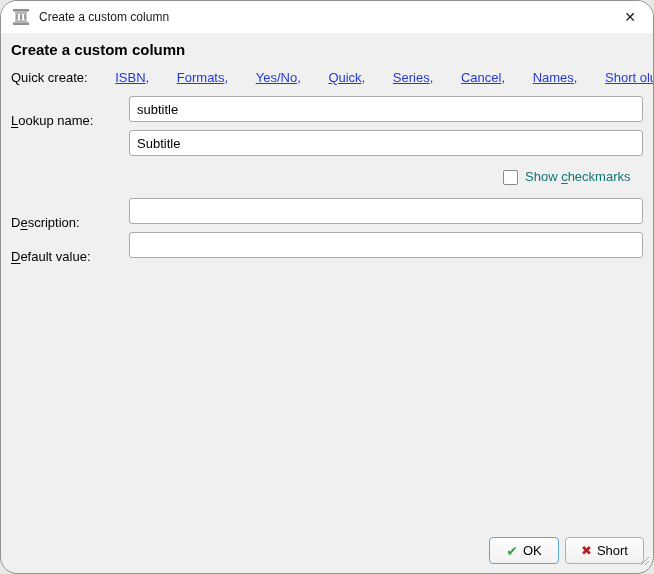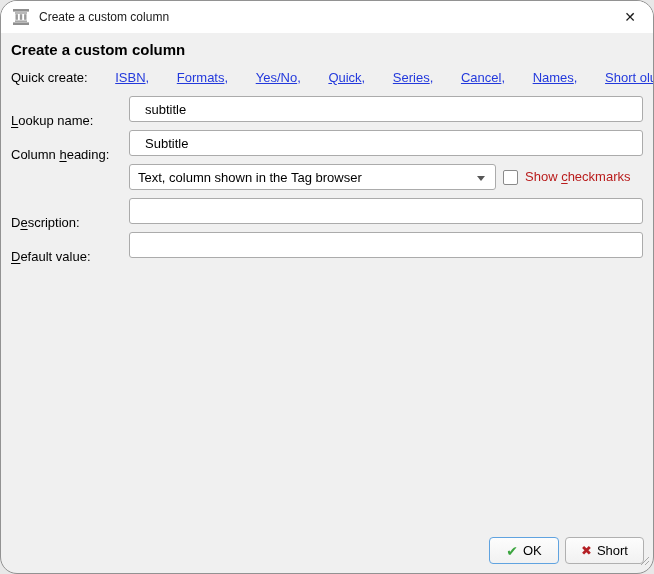--- a/index.html
+++ b/index.html
@@ -37,41 +37,41 @@
   .sep{color:#2339dc;white-space:pre;}
   .lbl{
     position:absolute;left:10px;height:26px;line-height:26px;
     font-size:13px;color:#000;white-space:pre;margin-top:12px;
   }
   .mn{text-decoration:underline;text-underline-offset:2px;}
   .field{
     position:absolute;left:128px;width:514px;height:26px;box-sizing:border-box;
     border:1px solid #ababab;border-radius:3px;background:#fff;
     font-family:"Liberation Sans","DejaVu Sans",sans-serif;
-    font-size:13px;color:#000;padding:0 15px;outline:none;
+    font-size:13px;color:#000;padding:0 7px;outline:none;
   }
   .combo{
     position:absolute;left:128px;width:367px;height:26px;box-sizing:border-box;
     border:1px solid #ababab;border-radius:3px;background:#fff;
     font-size:13px;color:#000;display:flex;align-items:center;
     padding:0 8px;cursor:default;
   }
   .combo-arrow{
     position:absolute;right:10px;top:11px;width:0;height:0;
     border-left:4px solid transparent;border-right:4px solid transparent;
     border-top:5px solid #565656;
   }
   .checkbox{
     position:absolute;left:502px;top:169px;width:15px;height:15px;
     box-sizing:border-box;border:1px solid #8a8a8a;border-radius:2px;background:#fff;
     cursor:default;
   }
   .cb-label{
     position:absolute;left:524px;top:163px;height:26px;line-height:26px;
-    font-size:13px;color:#b91c1c;white-space:pre;
+    font-size:13px;color:#0f766e;white-space:pre;
   }
   
   .btn{
     position:absolute;top:536px;height:27px;box-sizing:border-box;
     display:flex;align-items:center;justify-content:center;gap:5px;
     background:linear-gradient(180deg,#fdfdfd,#f1f1f1);
     border-radius:4px;font-size:13px;color:#000;cursor:default;
   }
   .btn-ok{left:488px;width:70px;border:1px solid #60a3e0;}
   .btn-cancel{left:564px;width:79px;border:1px solid #b0b0b0;}
@@ -102,27 +102,22 @@
       </span>
   </div>
 
   <div class="heading">Create a custom column</div>
 
   <div class="quick"><span>Quick create:</span> <a>ISBN</a><span class="sep">, </span><a>Formats</a><span class="sep">, </span><a>Yes/No</a><span class="sep">, </span><a>Quick</a><span class="sep">, </span><a>Series</a><span class="sep">, </span><a>Cancel</a><span class="sep">, </span><a>Names</a><span class="sep">, </span><a>Short olumn</a></div>
 
   <div class="lbl" style="top:95px"><span></span><span class="mn">L</span><span>ookup name:</span></div>
   <input class="field" style="top: 95px;" type="text" value="subtitle">
 
-  <div class="lbl" style="top:129px"><span>Column </span><span class="mn">h</span><span>eading:</span></div>
   <input class="field" style="top: 129px;" type="text" value="Subtitle">
 
-  <div class="combo" style="top:163px">
-    <span>Text, column shown in the Tag browser</span>
-    <span class="combo-arrow"></span>
-  </div>
   <span class="checkbox"></span>
   <div class="cb-label"><span>Show </span><span class="mn">c</span><span>heckmarks</span></div>
 
   <div class="lbl" style="top:197px"><span>D</span><span class="mn">e</span><span>scription:</span></div>
   <input class="field" style="top: 197px;" type="text" value="">
 
   <div class="lbl" style="top:231px"><span></span><span class="mn">D</span><span>efault value:</span></div>
   <input class="field" style="top: 231px;" type="text" value="">
 
   <div class="btn btn-ok">

